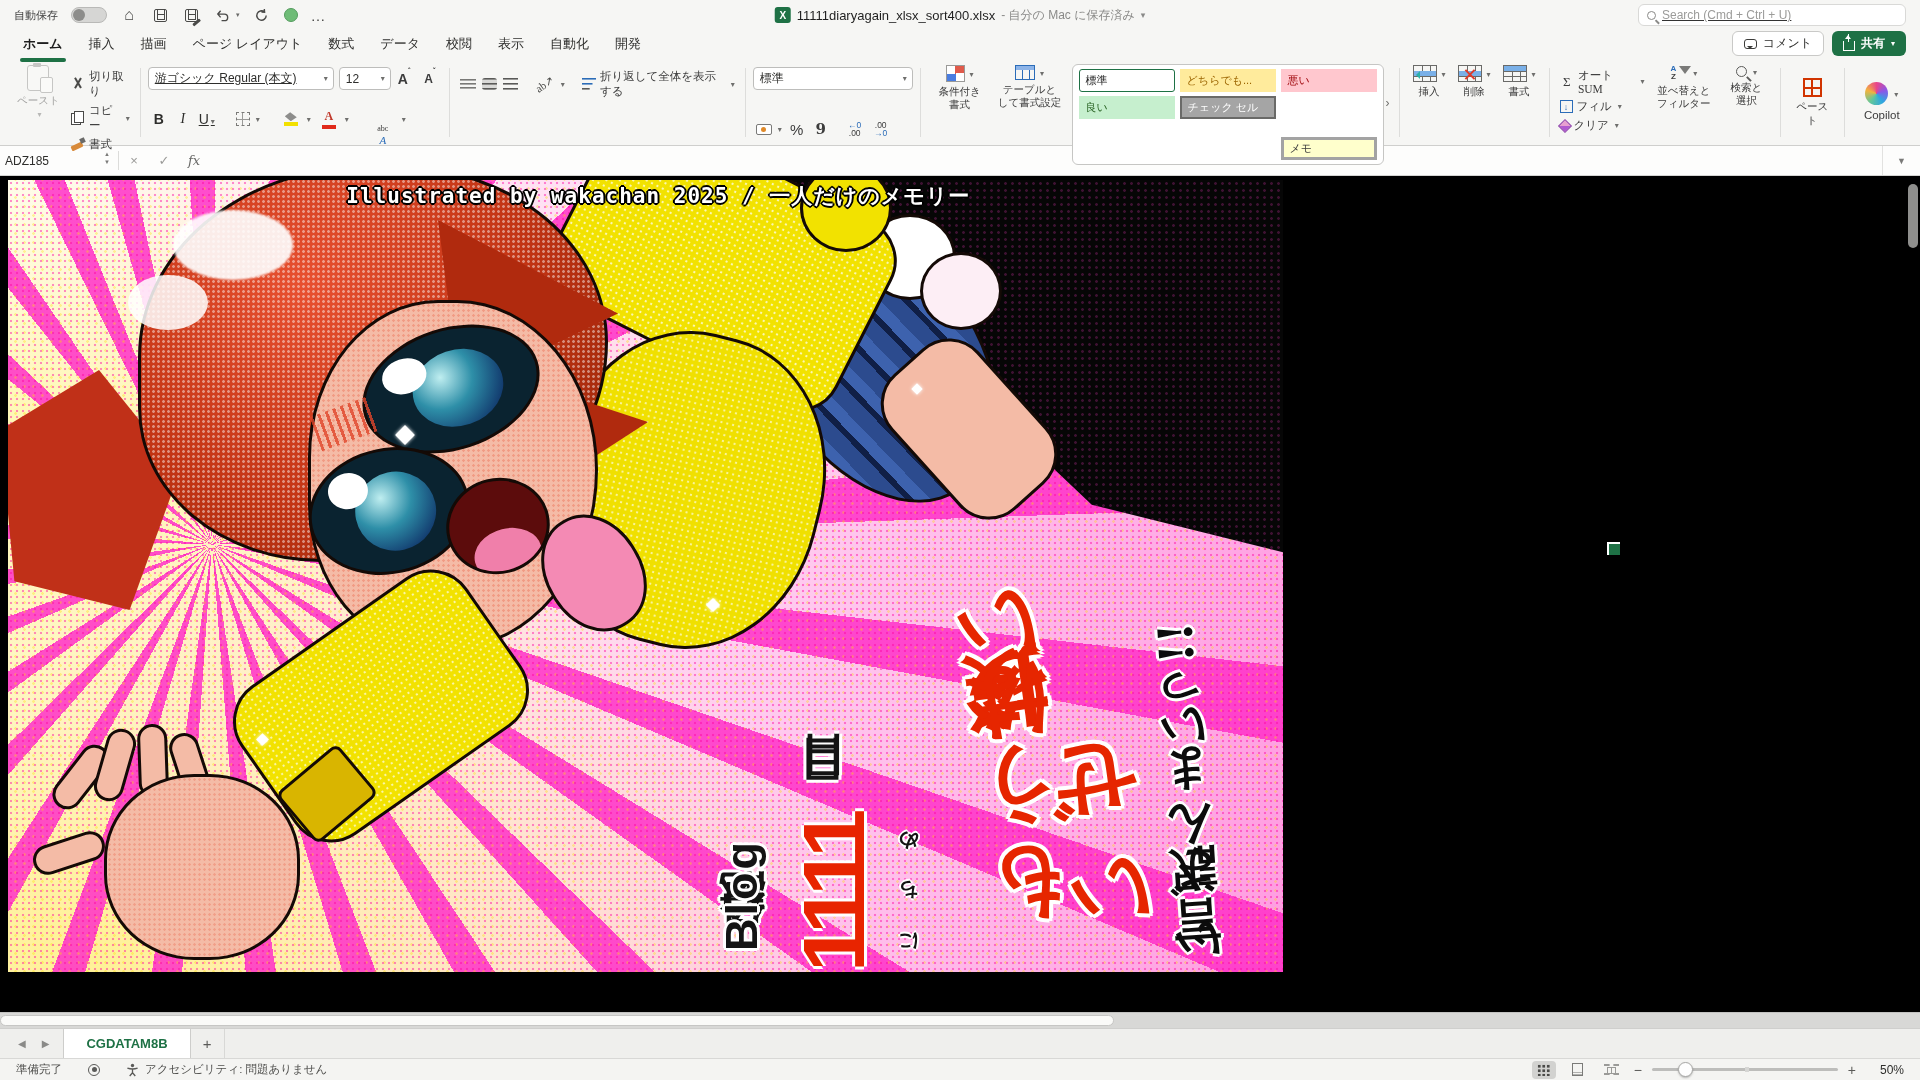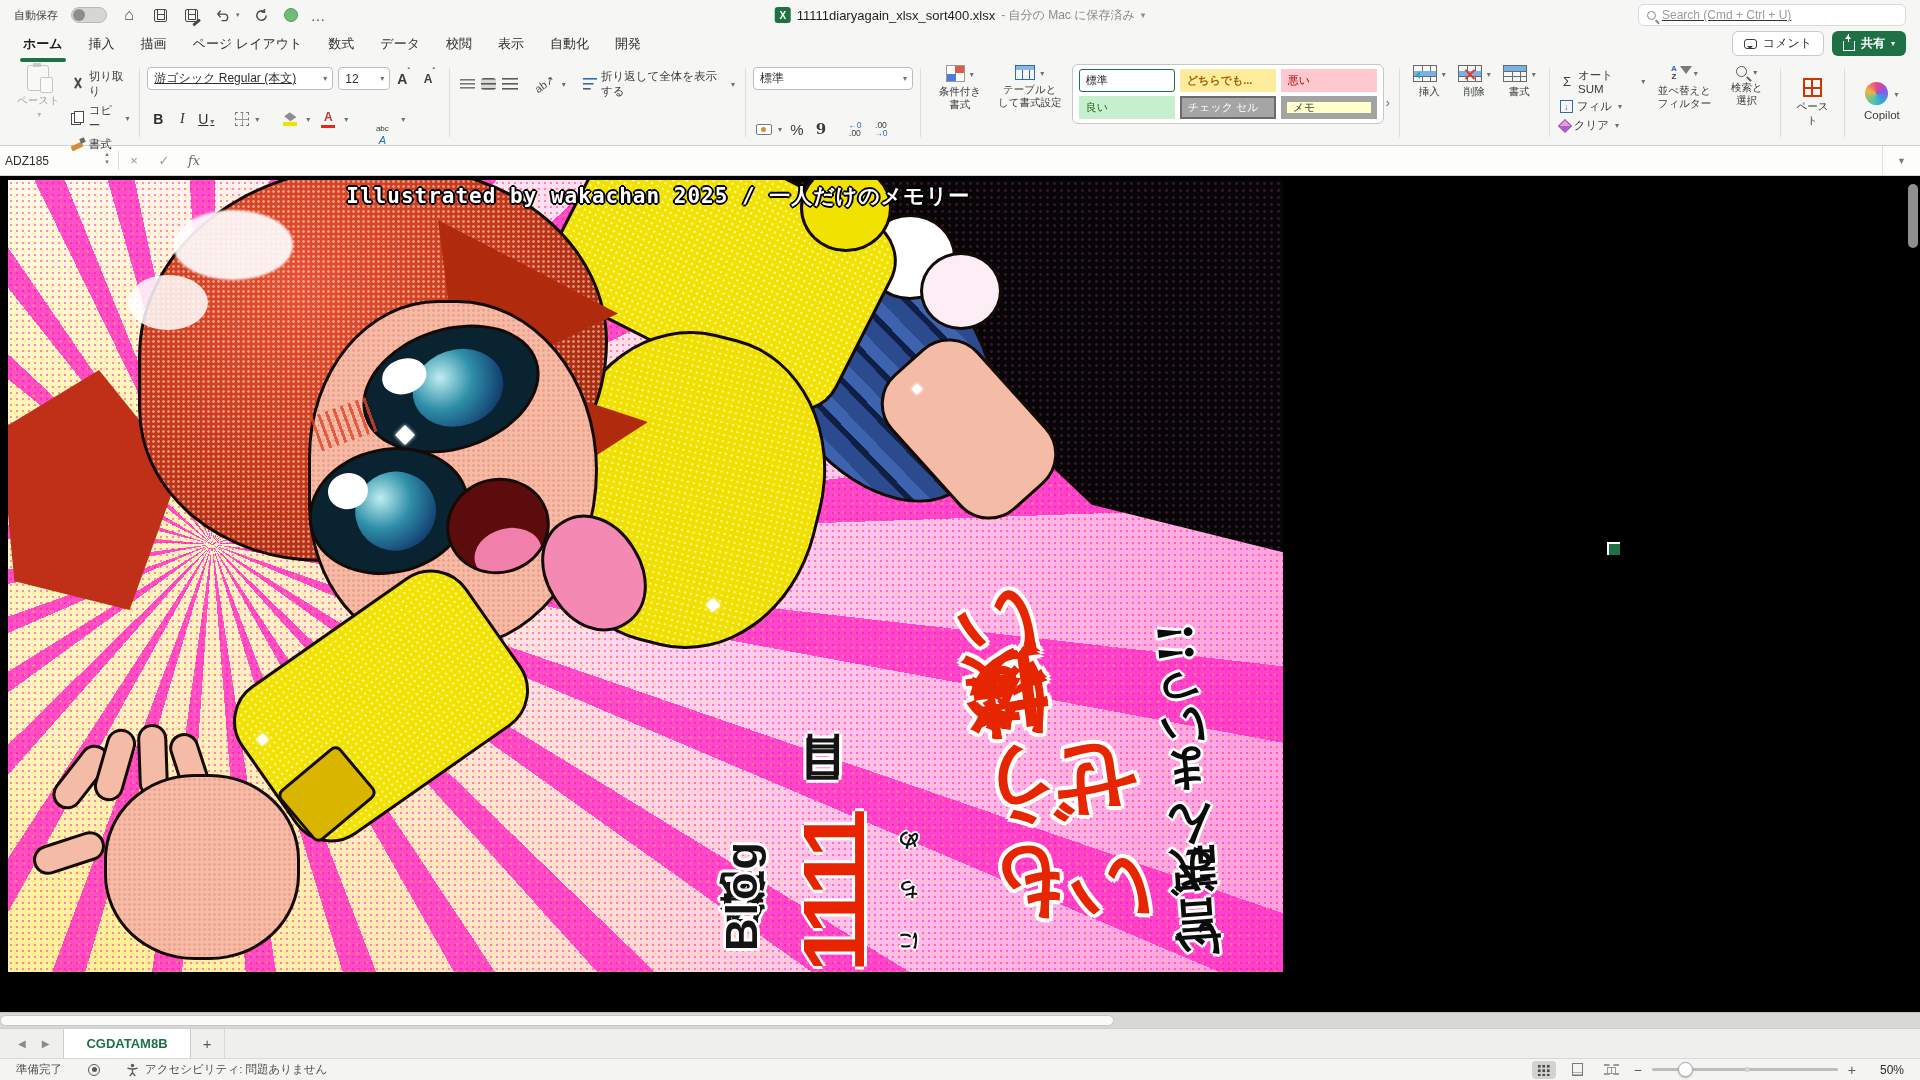--- a/index.html
+++ b/index.html
@@ -53,21 +53,21 @@
   .share-ic:after { content:""; position:absolute; left:1.5px; top:-7.5px; border:3px solid transparent; border-bottom-color:#fff; transform:rotate(0deg); margin-left:0; border-bottom-width:4px; top:-9px; }
   .chev-w { font-size:8px; }
 
   
   .ribbon { height:88px; display:flex; align-items:stretch; padding:6px 8px 4px 10px; background:#f6f6f4;
     border-bottom:1px solid #cfcfcd; }
   .vsep { width:1px; background:#dddddb; margin:4px 7px; }
   .grp { display:flex; align-items:flex-start; }
   .col { display:flex; flex-direction:column; justify-content:space-between; }
   .row { display:flex; align-items:center; }
-  .sbtn { display:flex; align-items:center; gap:4px; font-size:11.5px; color:#3b3b3b; padding:2px 3px; }
+  .sbtn { display:flex; align-items:center; gap:4px; font-size:11.5px; color:#3b3b3b; padding:2px 3px;font-family:Liberation Serif, serif; }
   .bigbtn { display:flex; flex-direction:column; align-items:center; gap:3px; font-size:10.5px;
     color:#3b3b3b; text-align:center; line-height:1.25; padding:1px 6px; }
   .dd:after { content:"▾"; font-size:8px; color:#6f6f6d; margin-left:2px; }
   .sel { background:#fff; border:1px solid #bdbdbb; border-radius:4px; height:23px; display:flex;
     align-items:center; padding:0 6px; font-size:12px; color:#2e2e2c; position:relative; }
   .sel:after { content:"▾"; font-size:8px; color:#6f6f6d; position:absolute; right:5px; }
   .ghost { opacity:.45; }
 
   .clip-ic { width:22px; height:26px; border:1.5px solid #8d8d8b; border-radius:3px; position:relative; background:#fbfbf9; }
   .clip-ic:before { content:""; position:absolute; top:-3px; left:5px; width:8px; height:4px; background:#8d8d8b; border-radius:1px; }
@@ -126,25 +126,25 @@
 
   .ic-cf { width:19px; height:17px; border:1px solid #9a9a98; background:
     conic-gradient(#e05a4a 0 25%, #fff 25% 50%, #4a7de0 50% 75%, #fff 75%); }
   .ic-table { width:20px; height:15px; border:1.3px solid #2b6cb8; background:
     linear-gradient(#8db4e8 0 4px, transparent 4px),
     linear-gradient(90deg,transparent 0 6px,#2b6cb8 6px 7px,transparent 7px 13px,#2b6cb8 13px 14px,transparent 14px); }
   .gallery { background:#fff; border:1px solid #c6c6c4; border-radius:6px; padding:4px 6px;
     display:grid; grid-template-columns:repeat(3,96px); grid-gap:4px 5px; margin-left:4px; }
   .chip { height:23px; font-size:11px; display:flex; align-items:center; padding:0 6px; border:1px solid transparent; }
   .chip.normal { background:#fff; border:1.6px solid #1e7145; border-radius:3px; color:#1f1f1f; }
-  .chip.neutral { background:#ffeb9c; color:#9c6500;font-weight:bold; }
+  .chip.neutral { background:#ffeb9c; color:#9c6500; }
   .chip.bad { background:#ffc7ce; color:#9c0006; }
   .chip.good { background:#c6efce; color:#276221; }
   .chip.check { background:#a5a5a5; color:#fff; border:2px double #6a6a68; }
-  .chip.memo { background:#ffffcc; color:#3b3b3b; border:6px solid #a3a3a3; }
+  .chip.memo { background:#ffffcc; color:#3b3b3b; border:3px solid #a3a3a3;margin-top:41px; }
   .gal-more { font-size:12px; color:#6f6f6d; align-self:center; margin:0 2px; }
 
   .cellgrid { width:24px; height:17px; border:1.2px solid #6a6a68; position:relative; background:
     linear-gradient(#6a6a68,#6a6a68) 0 5px/100% 1px no-repeat,
     linear-gradient(#6a6a68,#6a6a68) 0 10px/100% 1px no-repeat,
     linear-gradient(#6a6a68,#6a6a68) 8px 0/1px 100% no-repeat,
     linear-gradient(#6a6a68,#6a6a68) 16px 0/1px 100% no-repeat; }
   .cellgrid .band { position:absolute; left:0; top:5px; width:100%; height:5px; background:#7ab0e8; }
   .cellgrid .x1,.cellgrid .x2 { position:absolute; left:10px; top:2px; width:2px; height:13px; background:#e03a2a; }
   .cellgrid .x1 { transform:rotate(45deg); } .cellgrid .x2 { transform:rotate(-45deg); }

